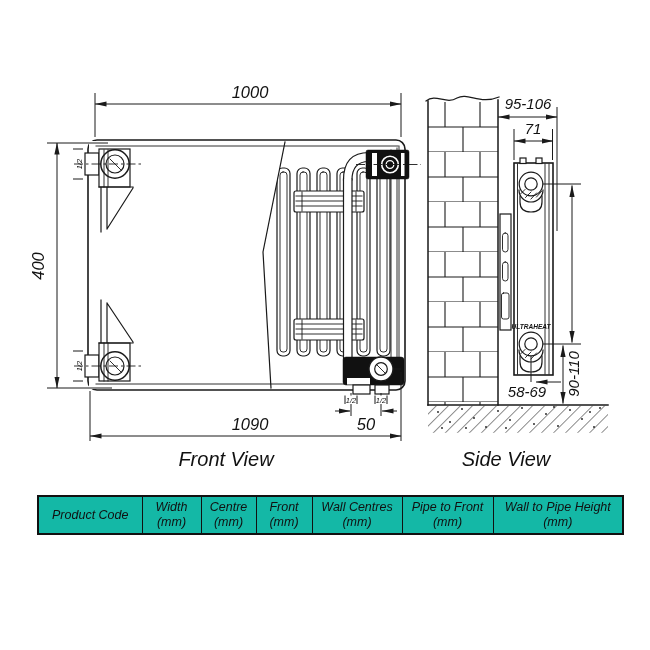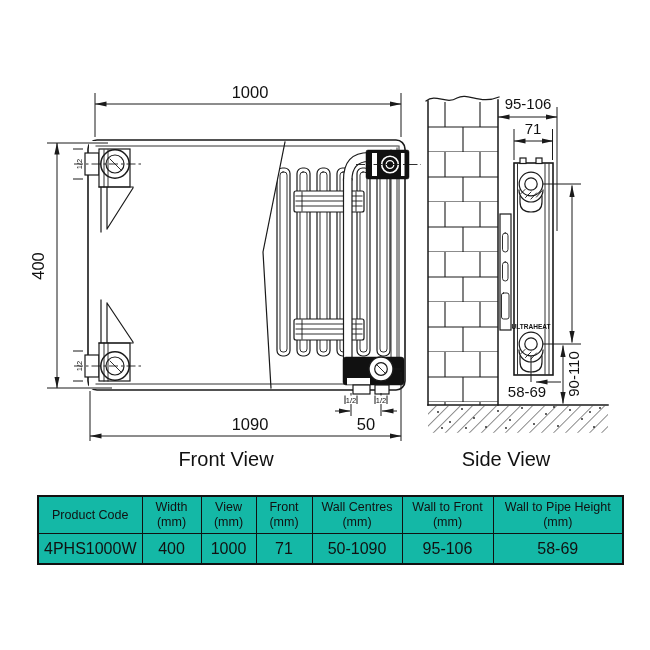--- a/index.html
+++ b/index.html
@@ -1,17 +1,17 @@
 <!DOCTYPE html>
 <html><head>
 <meta charset="utf-8">
 <style>
   html,body{margin:0;padding:0;background:#fff;}
   #canvas{position:relative;width:650px;height:650px;background:#fff;overflow:hidden;
-          font-family:"Liberation Sans",sans-serif;}
+          font-family:"Liberation Sans",sans-serif;font-style:italic;}
   svg text{fill:#111;font-family:"Liberation Sans",sans-serif;}
   .s   {stroke:#1a1a1a;fill:none;stroke-width:1.2;stroke-linecap:square;}
   .s14 {stroke:#1a1a1a;fill:none;stroke-width:1.5;stroke-linecap:square;}
   .s09 {stroke:#1a1a1a;fill:none;stroke-width:0.9;stroke-linecap:square;}
   .fw  {fill:#fff;stroke:#1a1a1a;stroke-width:1.2;}
   .fw15{fill:#fff;stroke:#1a1a1a;stroke-width:1.6;}
   .blk {fill:#111;stroke:#111;stroke-width:0.5;}
   .wht {stroke:#fff;fill:none;}
   .dim {stroke:#1a1a1a;stroke-width:1;fill:none;}
   .cl  {stroke:#1a1a1a;stroke-width:0.9;fill:none;stroke-dasharray:9 3 2.5 3;}
@@ -275,45 +275,36 @@
   <tbody>
         <tr>
     <th>
       <div>Product Code</div>
     </th>
     <th>
       <div>Width</div>
       <div>(mm)</div>
     </th>
     <th>
-      <div>View</div>
+      <div>Centre</div>
       <div>(mm)</div>
     </th>
     <th>
       <div>Front</div>
       <div>(mm)</div>
     </th>
     <th>
       <div>Wall Centres</div>
       <div>(mm)</div>
     </th>
     <th>
-      <div>Wall to Front</div>
+      <div>Pipe to Front</div>
       <div>(mm)</div>
     </th>
     <th>
       <div>Wall to Pipe Height</div>
       <div>(mm)</div>
     </th>
-  </tr>
-  <tr>
-    <td>4PHS1000W</td>
-    <td>400</td>
-    <td>1000</td>
-    <td>71</td>
-    <td>50-1090</td>
-    <td>95-106</td>
-    <td>58-69</td>
   </tr>
 </tbody>
     </table>
 
 </div>
 
 </body></html>

